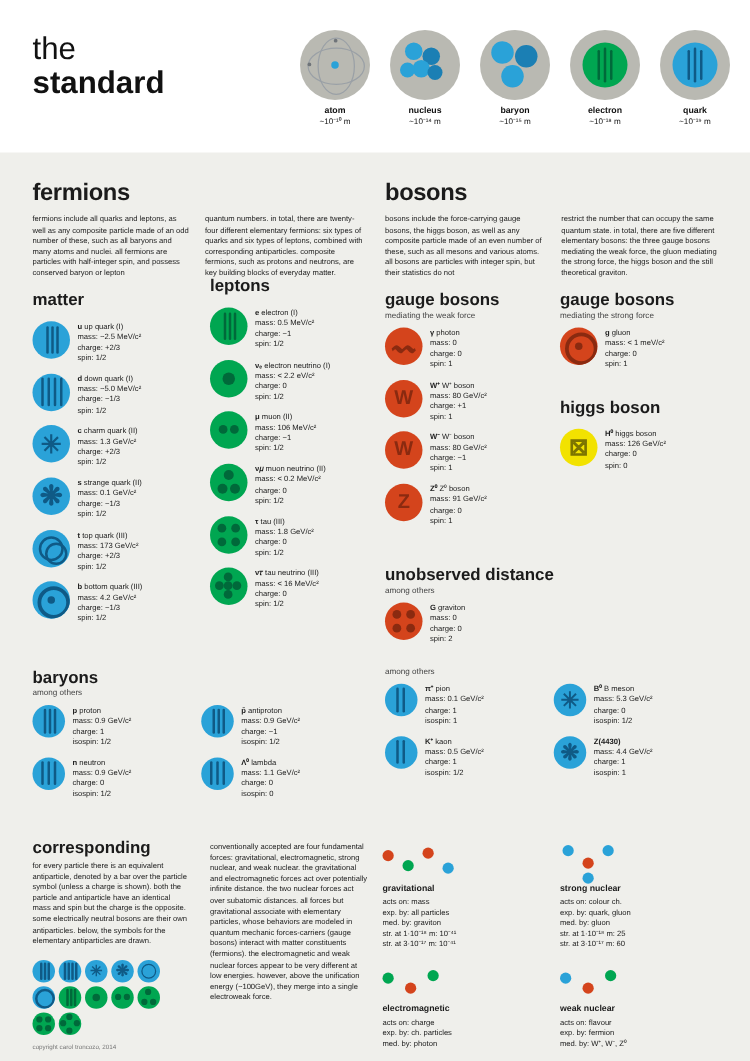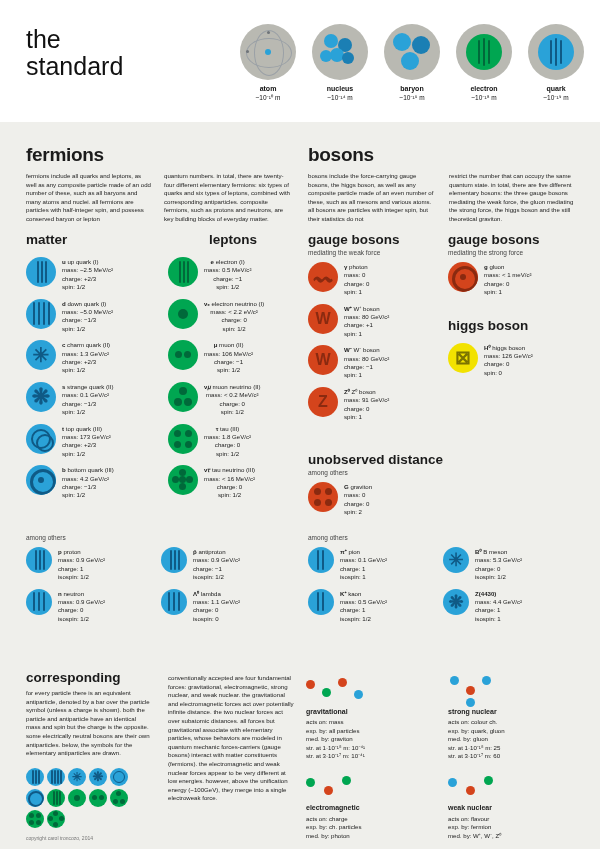--- a/index.html
+++ b/index.html
@@ -8,21 +8,21 @@
     background:#efefeb;
     font-family:"Liberation Sans", sans-serif;
     color:#1b1b1b;
     overflow:hidden;
   }
   .page{position:relative;width:600px;height:849px;}
 
   
   .header{position:absolute;left:0;top:0;width:600px;height:122px;background:#ffffff;}
   .title{position:absolute;left:26px;top:26px;font-size:25px;line-height:27px;font-weight:400;color:#111;}
-  .title .b{font-weight:400;display:block;}
+  .title .b{font-weight:700;display:block;}
   .scale-row{position:absolute;left:236px;top:24px;width:350px;height:92px;}
   .scale-item{position:absolute;top:0;width:64px;text-align:center;}
   .scale-item .disc{width:56px;height:56px;border-radius:50%;margin:0 auto;position:relative;overflow:hidden;background:#b9b9b2;}
   .scale-item .cap{font-size:6.5px;line-height:8.5px;margin-top:5px;color:#111;}
   .scale-item .cap b{font-weight:700;display:block;font-size:7px;}
 
   .atomdisc{background:#e7e7e2;}
   .orb{position:absolute;border:0.8px solid #9aa0a6;border-radius:50%;}
   .dot{position:absolute;border-radius:50%;background:#6f7479;}
 
@@ -247,21 +247,21 @@
         <div class="ptxt">
           <span class="sym">b</span>
           <span class="nm">bottom quark (III)</span><br>
           <span>mass: 4.2 GeV/c²</span><br>
           <span>charge: −1/3</span><br>
           <span>spin: 1/2</span>
         </div>
       </div>
     </div>
 
-    <div class="col" style="left:168px;top:110px;width:130px;text-align:center;">
+    <div class="col" style="left:168px;top:99px;width:130px;">
       <h3 class="sub">leptons</h3>
       <div style="height:8px;"></div>
 
       <div class="prow">
         <div class="pdisc" style="background:#00a651;">
           <div class="stripe" style="left:11px;background:#00693a;"></div>
             <div class="stripe" style="left:15px;background:#00693a;"></div>
             <div class="stripe" style="left:19px;background:#00693a;"></div>
         </div>
         <div class="ptxt">
@@ -457,20 +457,21 @@
           <span class="sym">G</span>
           <span class="nm">graviton</span><br>
           <span>mass: 0</span><br>
           <span>charge: 0</span><br>
           <span>spin: 2</span>
         </div>
       </div>
     </div>
 
     <div class="col" style="left:26px;top:412px;width:270px;">
+      <h3 class="sub">baryons</h3>
       <div class="subnote">among others</div>
 
       <div style="display:flex;">
         <div style="width:140px;">
           <div class="prow sm">
             <div class="pdisc" style="background:#2aa2d8;">
               <div class="stripe" style="left:9px;"></div>
                 <div class="stripe" style="left:13px;"></div>
                 <div class="stripe" style="left:17px;"></div>
             </div>

